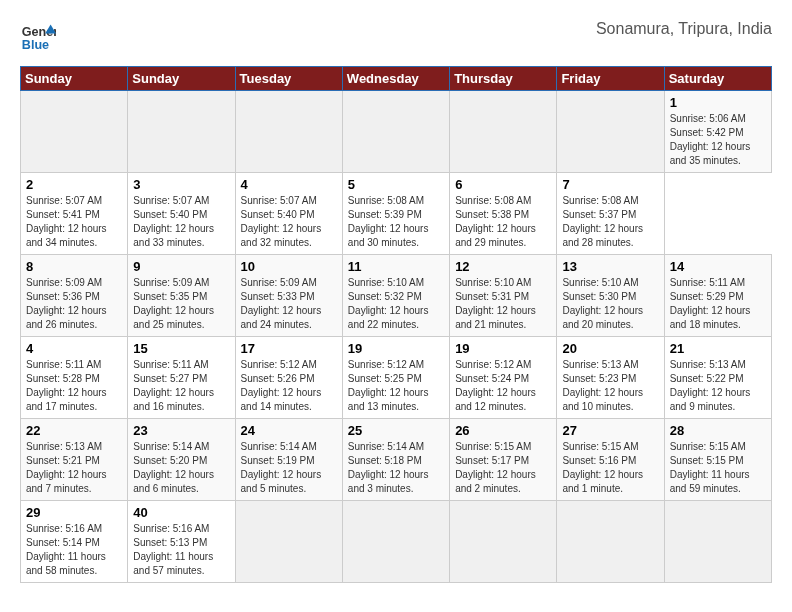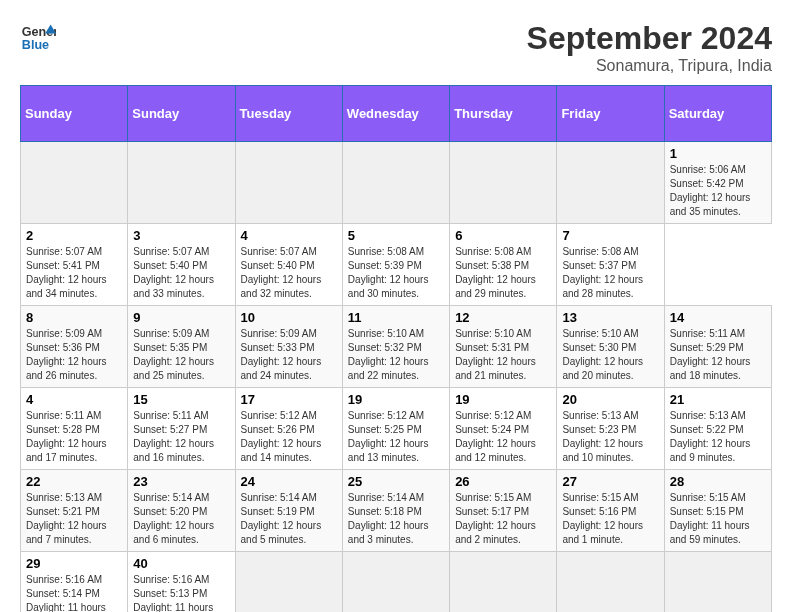--- a/index.html
+++ b/index.html
@@ -36,23 +36,23 @@
     .location-title {
       font-size: 16px;
       color: #555;
     }
     table {
       width: 100%;
       border-collapse: collapse;
       font-size: 11px;
     }
     thead tr th {
-      background-color: #8b5cf6;
+      background-color: #7f1d1d;
       color: #fff;
-      padding: 20px 4px;
+      padding: 4px 4px;
       text-align: left;
       font-size: 13px;
       font-weight: bold;
       border: 1px solid #2a6db5;
     }
     tbody tr td {
       border: 1px solid #ccc;
       vertical-align: top;
       padding: 4px 5px;
       width: calc(100%/7);
@@ -84,21 +84,20 @@
 
 <div class="header-area">
   <div class="logo">
     <svg class="logo-icon" viewBox="0 0 40 40">
       <text x="2" y="18" font-size="14" font-weight="bold" fill="#333">General</text>
       <text x="2" y="32" font-size="14" font-weight="bold" fill="#1a6fb5">Blue</text>
       <polygon points="34,5 40,15 28,15" fill="#1a6fb5"></polygon>
     </svg>
   </div>
   <div class="title-area">
-    <div class="month-title">September 2024</div>
     <div class="location-title">Sonamura, Tripura, India</div>
   </div>
 </div>
 
 <table>
   <thead>
     <tr id="header-row">
         <th>Sunday</th>
         <th>Sunday</th>
         <th>Tuesday</th>

